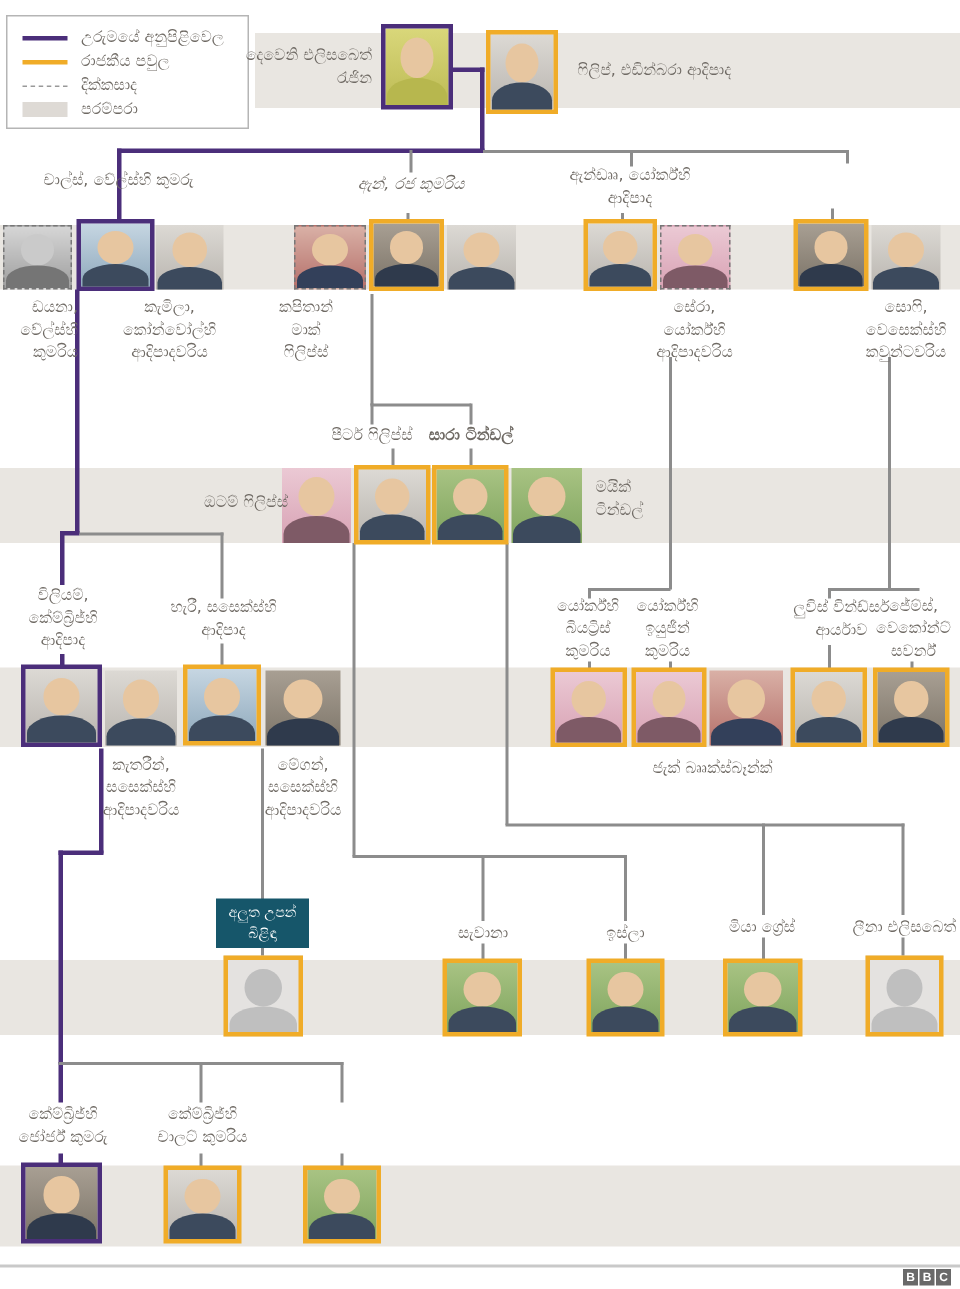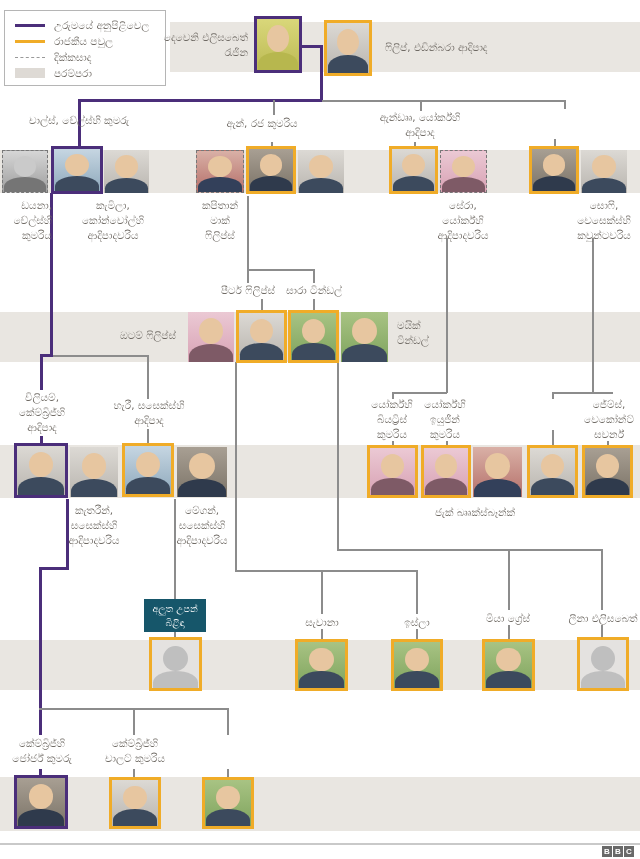--- a/index.html
+++ b/index.html
@@ -84,32 +84,32 @@
   #p-isla{left:391px;top:639px;width:52px;height:52px;}
   #p-mia{left:482px;top:639px;width:53px;height:52px;}
   #p-lena{left:577px;top:637px;width:52px;height:54px;}
   #p-george{left:14px;top:775px;width:54px;height:54px;}
   #p-charlotte{left:109px;top:777px;width:52px;height:52px;}
   #p-louis{left:202px;top:777px;width:52px;height:52px;}
   
   #l-queen{left:130px;top:30px;width:118px;}
   #l-philip{left:385px;top:40px;width:220px;}
   #l-charles-h{left:17px;top:113px;width:124px;}
-  #l-anne-h{left:202px;top:116px;width:120px;}
+  #l-anne-h{left:214px;top:116px;width:120px;font-style:italic;}
   #l-andrew-h{left:362px;top:110px;width:116px;}
   #l-edward-h{left:506px;top:107px;width:120px;}
   #l-diana{left:0px;top:198px;width:52px;text-align:right;}
   #l-camilla{left:76px;top:198px;width:74px;}
-  #l-mark{left:196px;top:198px;width:48px;}
+  #l-mark{left:180px;top:198px;width:48px;}
   #l-timothy{left:276px;top:201px;width:88px;}
   #l-sarah{left:425px;top:198px;width:76px;}
   #l-sophie{left:566px;top:198px;width:76px;}
   #l-peter-h{left:203px;top:283px;width:90px;}
-  #l-zara-h{left:270px;top:283px;width:88px;}
-  #l-autumn{left:88px;top:328px;width:88px;}
+  #l-zara-h{left:270px;top:283px;width:88px;font-weight:bold;}
+  #l-autumn{left:104px;top:328px;width:88px;}
   #l-mike{left:397px;top:318px;width:62px;}
   #l-william-h{left:6px;top:390px;width:72px;}
   #l-harry-h{left:104px;top:398px;width:90px;}
   #l-kate{left:56px;top:503px;width:76px;}
   #l-meghan{left:164px;top:503px;width:76px;}
   #l-beatrice{left:357px;top:397px;width:70px;}
   #l-eugenie{left:412px;top:397px;width:66px;}
   #l-jack{left:420px;top:505px;width:110px;}
   #l-louise{left:518px;top:398px;width:86px;}
   #l-james{left:575px;top:397px;width:68px;}
@@ -287,20 +287,22 @@
   <div class="lbl" id="l-meghan">මේගන්,
 සසෙක්ස්හි
 ආදිපාදවරිය</div>
   <div class="lbl" id="l-beatrice">යෝර්ක්හි
 බියට්‍රිස්
 කුමරිය</div>
   <div class="lbl" id="l-eugenie">යෝර්ක්හි
 ඉයුජීන්
 කුමරිය</div>
   <div class="lbl" id="l-jack">ජැක් බෲක්ස්බෑන්ක්</div>
+  <div class="lbl" id="l-louise">ලුවිස් වින්ඩ්සර්
+ආර්යාව</div>
   <div class="lbl" id="l-james">ජේම්ස්,
 වෙකෝන්ට්
 සවර්න්</div>
   <div class="lbl" id="l-savannah">සැවානා</div>
   <div class="lbl" id="l-isla">ඉස්ලා</div>
   <div class="lbl" id="l-mia">මියා ග්‍රේස්</div>
   <div class="lbl" id="l-lena">ලීනා එලිසබෙත්</div>
   <div class="lbl" id="l-george">කේම්බ්‍රිජ්හි
 ජෝර්ජ් කුමරු</div>
   <div class="lbl" id="l-charlotte">කේම්බ්‍රිජ්හි

